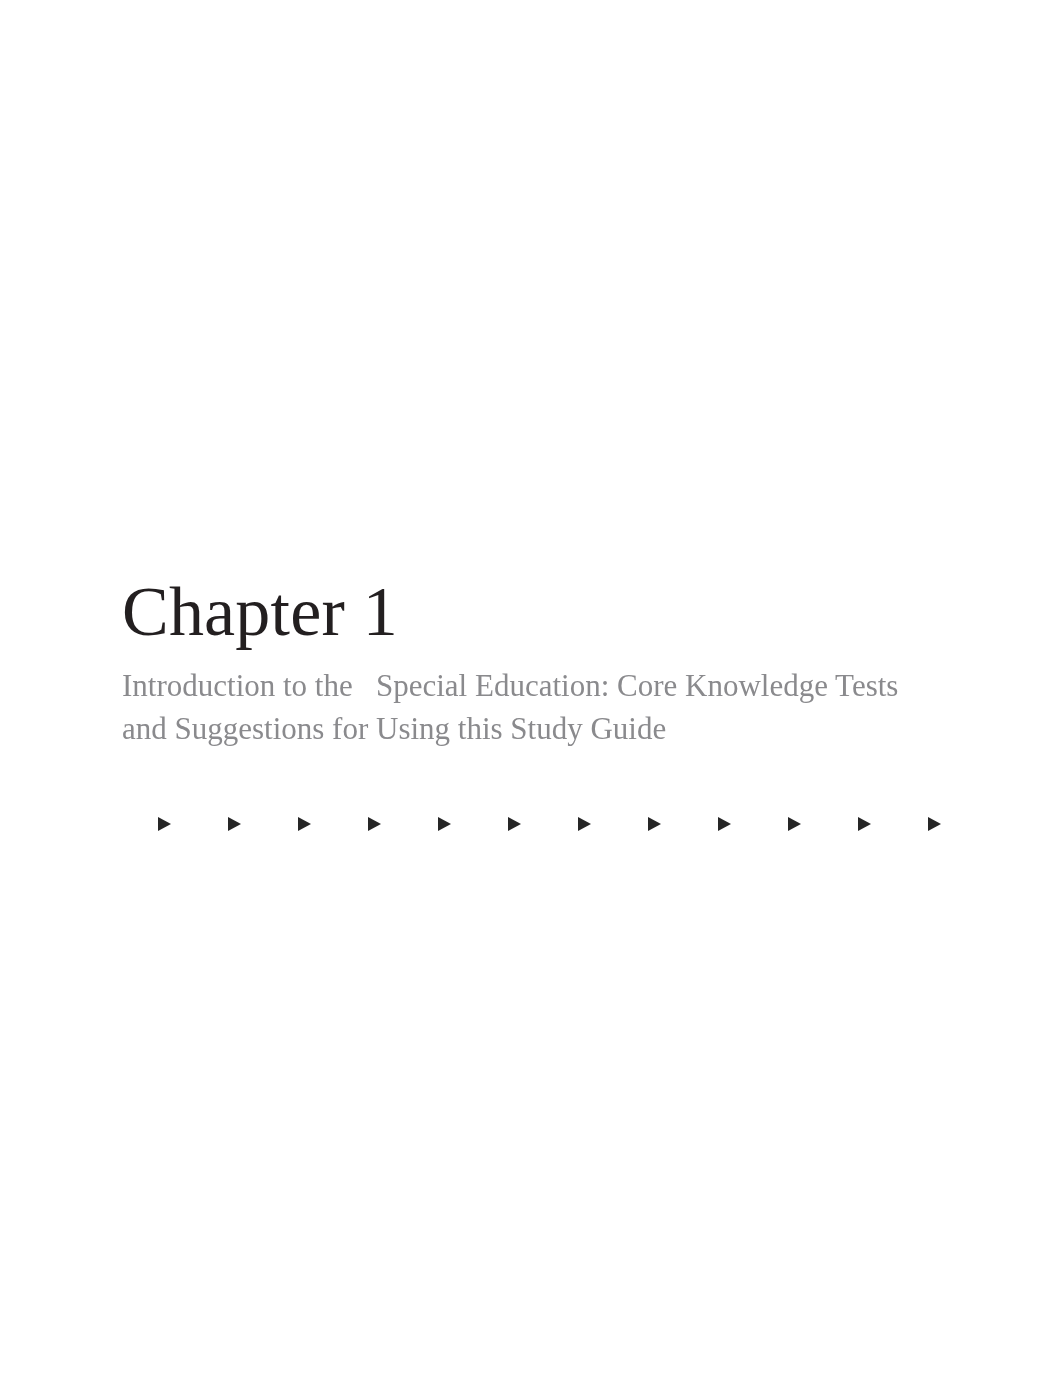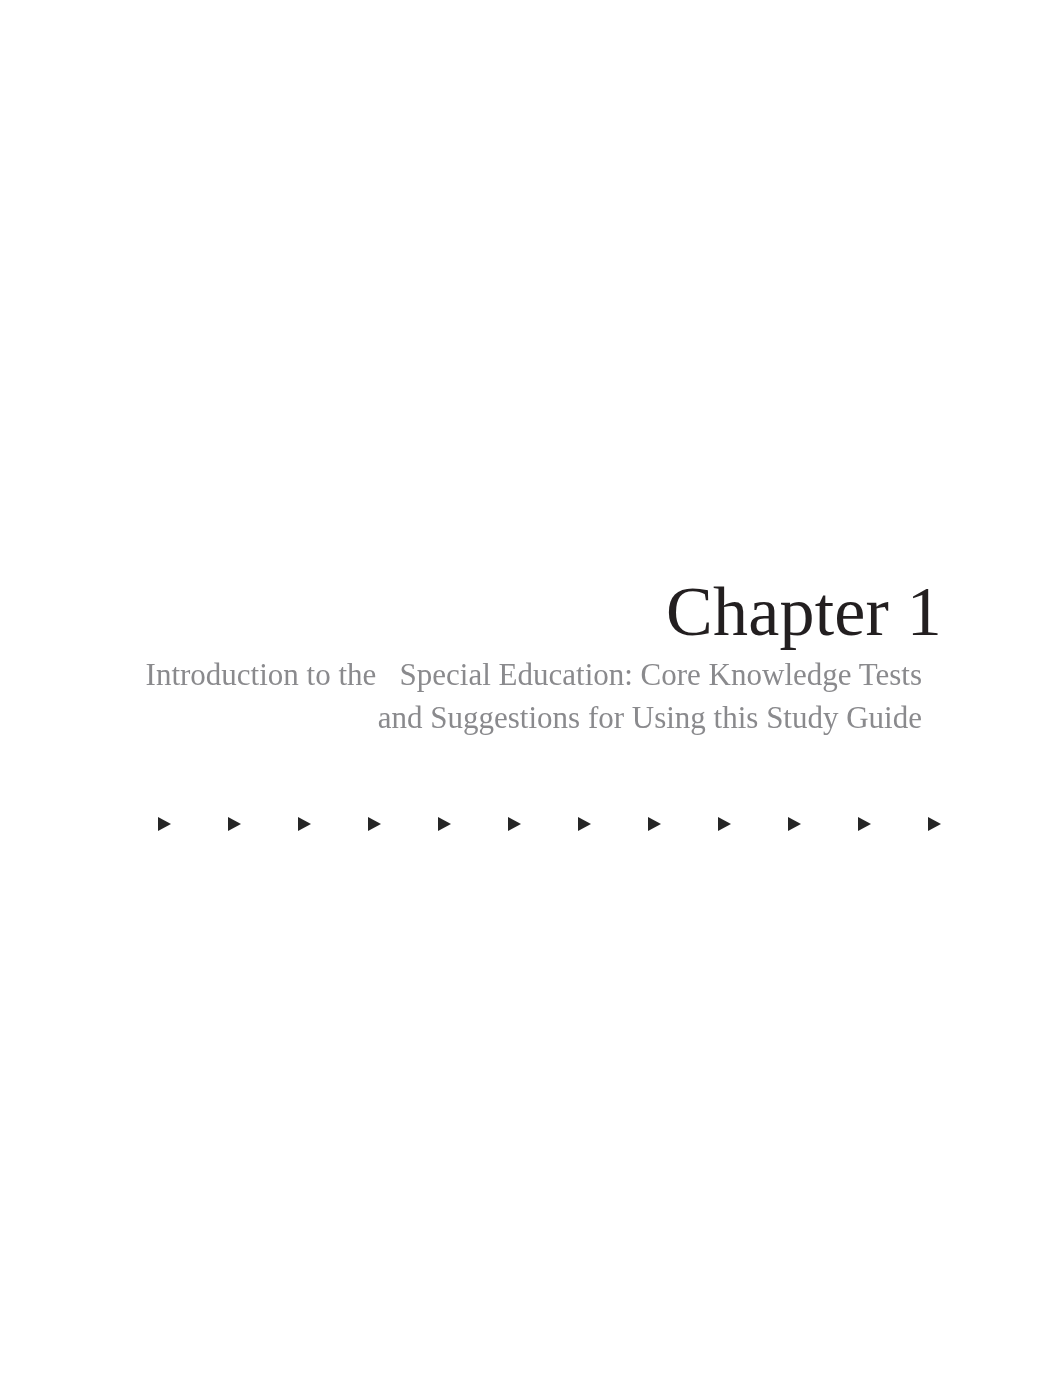--- a/index.html
+++ b/index.html
@@ -21,41 +21,40 @@
     overflow: hidden;
     box-sizing: border-box;
   }
 
   
   #chapter-block {
     position: absolute;
     left: 122px;
     top: 575px;
     width: 820px;
-    text-align: right;
   }
 
   #chapter-title {
     font-family: "Liberation Serif", "DejaVu Serif", serif;
     font-size: 70px;
     line-height: 74px;
     font-weight: 400;
     color: #231f20;
     letter-spacing: 0.2px;
     margin: 0;
     white-space: pre;
   }
 
   #chapter-subtitle {
     font-family: "Liberation Serif", "DejaVu Serif", serif;
     font-size: 31px;
     line-height: 43px;
     font-weight: 400;
     color: #8a8a8d;
-    margin: 4px 0 0 0;
+    margin: 15px 0 0 0;
     max-width: 800px;
     white-space: pre-wrap;
   }
 
   
   #bullet-row {
     position: absolute;
     left: 158px;
     top: 812px;
     display: flex;

